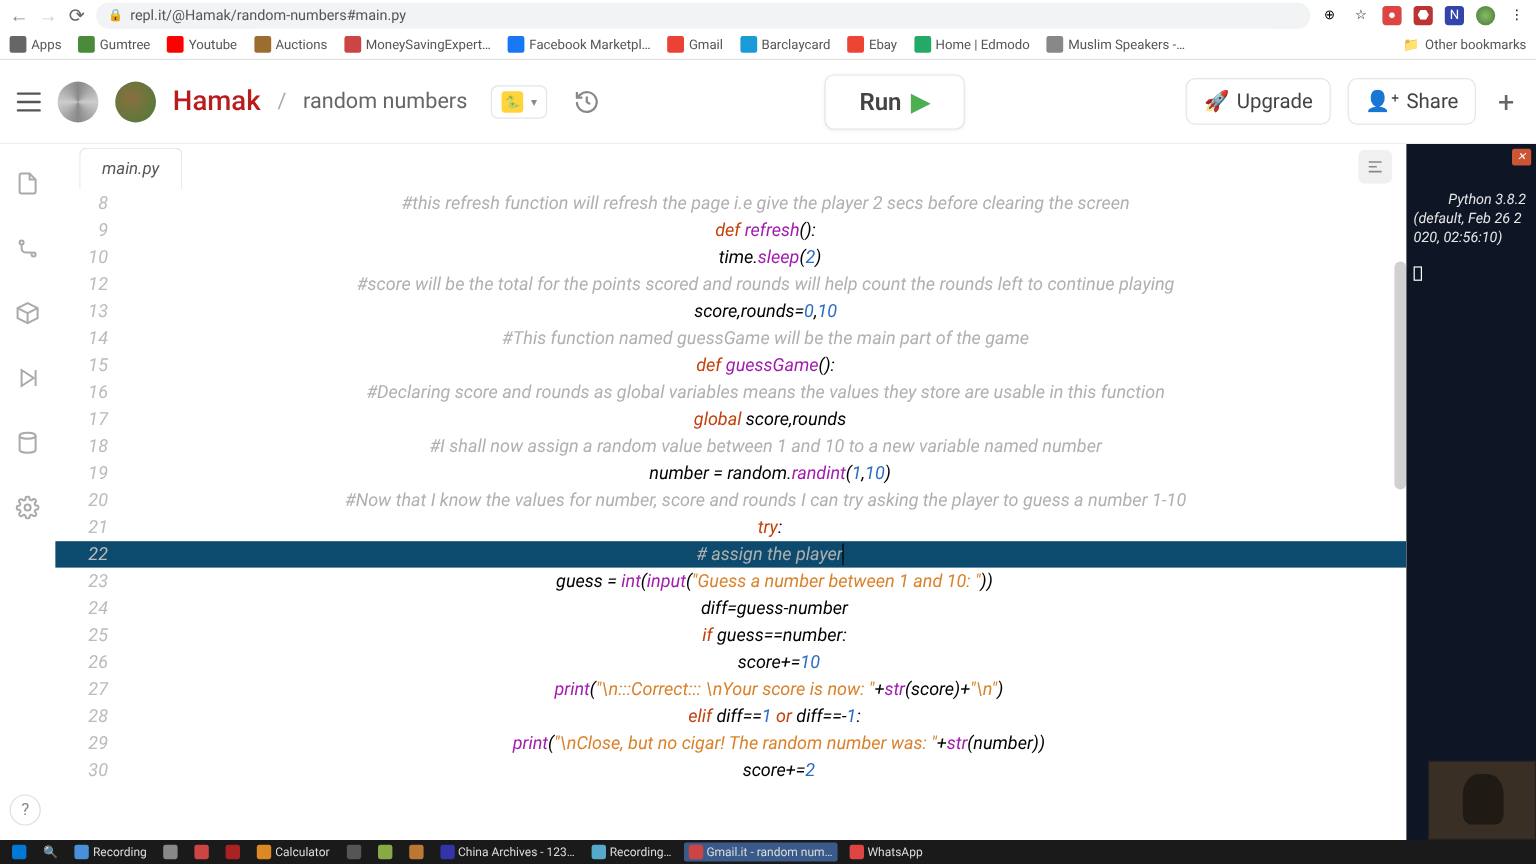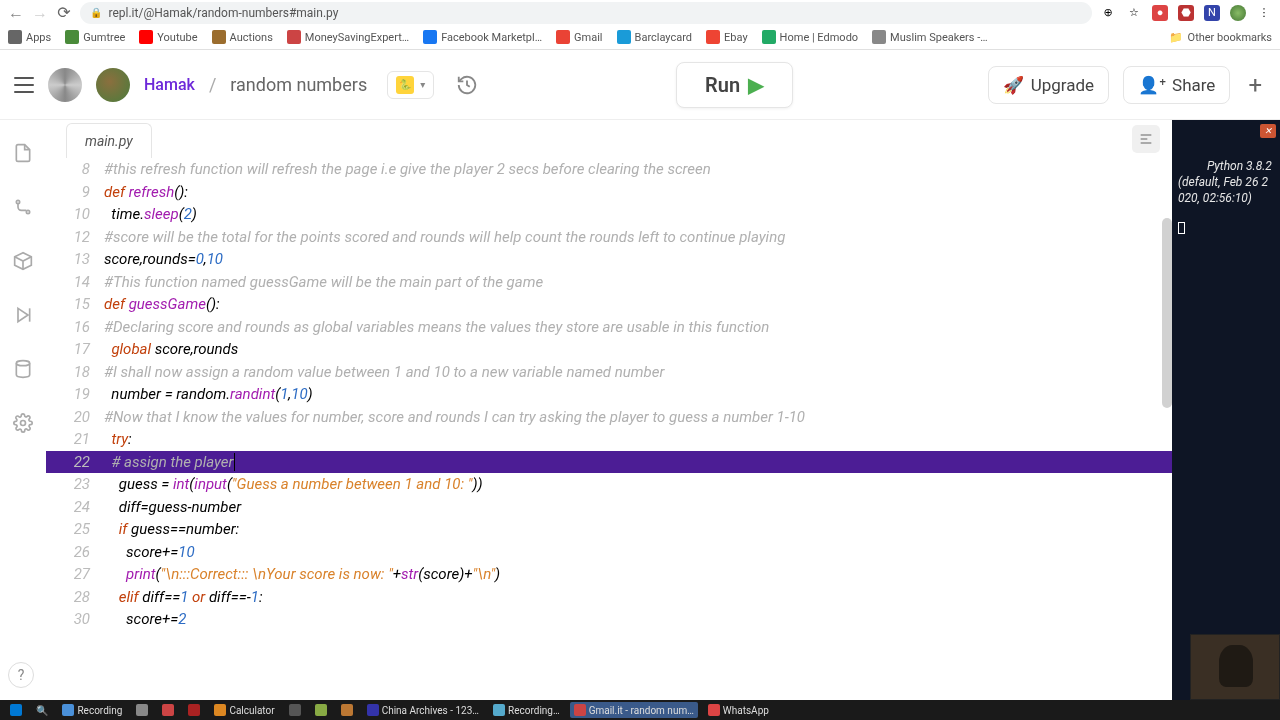--- a/index.html
+++ b/index.html
@@ -15,21 +15,21 @@
 .addr-icon { width: 16px; height: 16px; border-radius: 3px; display: flex; align-items: center; justify-content: center; font-size: 11px; }
 .bookmarks-bar { height: 24px; display: flex; align-items: center; padding: 0 8px; gap: 14px; font-size: 11px; color: #555; }
 .bk-item { display: flex; align-items: flex-end; gap: 4px; cursor: pointer; }
 .bk-icon { width: 14px; height: 14px; border-radius: 2px; }
 
 .app-header { height: 70px; display: flex; align-items: center; padding: 0 14px; gap: 14px; border-bottom: 1px solid #eee; }
 .hamburger { width: 20px; height: 16px; display: flex; flex-direction: column; justify-content: space-between; cursor: pointer; }
 .hamburger span { height: 2px; background: #555; border-radius: 1px; }
 .logo-swirl { width: 34px; height: 34px; border-radius: 50%; background: conic-gradient(#888, #ccc, #888, #ccc, #888); }
 .avatar-sm { width: 34px; height: 34px; border-radius: 50%; background: radial-gradient(circle at 40% 40%, #8b6f3e, #4a7c3c); }
-.hdr-user { color: #6d28d9; font-size: 16px; font-weight: 500; }
+.hdr-user { color: #b91c1c; font-size: 23px; font-weight: 500; }
 .hdr-slash { color: #aaa; font-size: 18px; }
 .hdr-proj { color: #666; font-size: 18px; }
 .lang-badge { display: flex; align-items: center; gap: 6px; padding: 4px 8px; border: 1px solid #e5e5e5; border-radius: 6px; margin-left: 6px; }
 .lang-icon { width: 18px; height: 18px; border-radius: 3px; background: #ffd43b; display: flex; align-items: center; justify-content: center; font-size: 10px; }
 .chev-down { font-size: 10px; color: #888; }
 .history-icon { width: 26px; height: 26px; display: flex; align-items: center; justify-content: center; color: #888; margin-left: 6px; }
 .run-btn { background: #fff; border: 1px solid #e5e5e5; border-radius: 8px; padding: 10px 28px; font-size: 20px; font-weight: 600; color: #444; display: flex; align-items: center; gap: 8px; cursor: pointer; margin: 0 auto; box-shadow: 0 1px 3px rgba(0,0,0,0.06); }
 .run-btn .play { color: #4caf50; }
 .hdr-right { display: flex; align-items: center; gap: 14px; }
 .upgrade-btn { border: 1px solid #e5e5e5; border-radius: 8px; padding: 8px 14px; font-size: 17px; color: #444; display: flex; align-items: center; gap: 6px; cursor: pointer; background: #fff; }
@@ -41,22 +41,22 @@
 .side-icon { width: 22px; height: 22px; display: flex; align-items: center; justify-content: center; cursor: pointer; }
 
 .editor-wrap { flex: 1; display: flex; flex-direction: column; position: relative; }
 .tab-row { height: 38px; display: flex; align-items: end; padding-left: 20px; }
 .file-tab { padding: 9px 18px; border: 1px solid #e5e5e5; border-bottom: none; border-radius: 6px 6px 0 0; font-size: 14px; color: #555; background: #fff; }
 .fmt-icon { margin-left: auto; margin-right: 12px; width: 28px; height: 28px; background: #f0f0f0; border-radius: 5px; align-self: center; display: flex; align-items: center; justify-content: center; cursor: pointer; }
 
 .code-area { flex: 1; overflow: hidden; font-family: "Consolas", "Monaco", monospace; font-size: 15px; line-height: 22.5px; position: relative; }
 .code-line { display: flex; }
 .gutter { width: 58px; text-align: right; padding-right: 14px; color: #bbb; user-select: none; }
-.code-txt { white-space: pre; flex: 1; }
-.hl-line { background: #4c1d95; }
+.code-txt { white-space: pre; flex: 1; text-align: center; }
+.hl-line { background: #0c4a6e; }
 .code-txt .c { color: #b0b0b0; }
 .code-txt .k { color: #c2410c; }
 .code-txt .fn { color: #a21caf; }
 .code-txt .s { color: #d9822b; }
 .code-txt .n { color: #2d6cc4; }
 .cursor { display: inline-block; width: 1px; height: 18px; background: #000; vertical-align: text-bottom; }
 .scroll-ind { position: absolute; right: 0; top: 60px; width: 10px; height: 190px; background: rgba(0,0,0,0.18); border-radius: 5px; }
 
 .console-pane { width: 108px; background: #0e1525; color: #e6e6e6; font-family: monospace; font-size: 12px; padding: 6px; line-height: 16px; white-space: pre-wrap; word-break: break-all; position: relative; }
 .console-close { position: absolute; top: 4px; right: 4px; background: #c53; color: #fff; width: 16px; height: 14px; font-size: 9px; display: flex; align-items: center; justify-content: center; border-radius: 2px; }
@@ -315,20 +315,24 @@
         </div>
         <div class="code-line">
           <div class="gutter">27</div>
           <div class="code-txt">      <span class="fn">print</span>(<span class="s">"\n:::Correct::: \nYour score is now: "</span>+<span class="fn">str</span>(score)+<span class="s">"\n"</span>)</div>
         </div>
         <div class="code-line">
           <div class="gutter">28</div>
           <div class="code-txt">    <span class="k">elif</span> diff==<span class="n">1</span> <span class="k">or</span> diff==-<span class="n">1</span>:</div>
         </div>
         <div class="code-line">
+          <div class="gutter">29</div>
+          <div class="code-txt">      <span class="fn">print</span>(<span class="s">"\nClose, but no cigar! The random number was: "</span>+<span class="fn">str</span>(number))</div>
+        </div>
+        <div class="code-line">
           <div class="gutter">30</div>
           <div class="code-txt">      score+=<span class="n">2</span></div>
         </div>
       </div>
   </div>
 
   <div class="console-pane">
     <div class="console-close">✕</div>
     <span>Python 3.8.2 (default, Feb 26 2020, 02:56:10)</span>
     <br><span class="console-cursor"></span>

